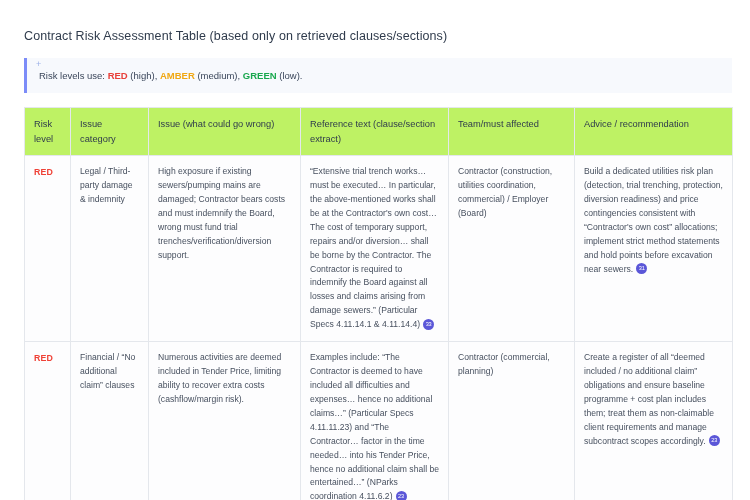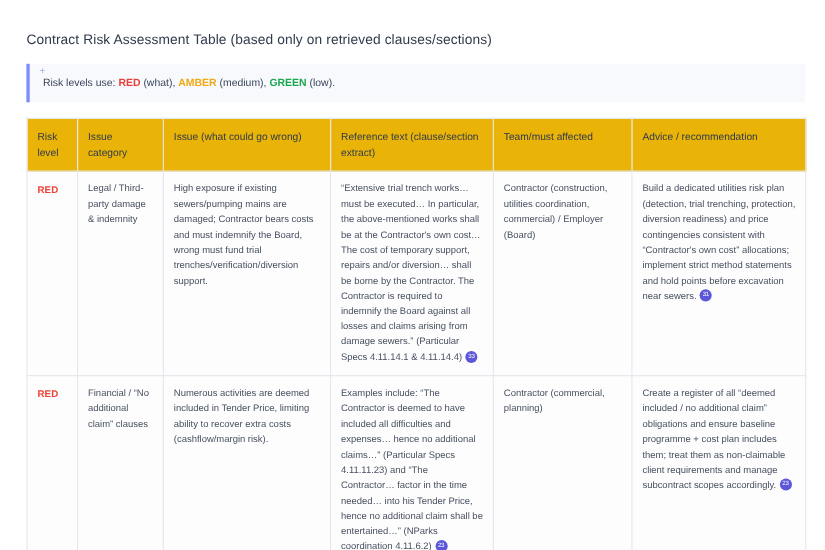--- a/index.html
+++ b/index.html
@@ -66,21 +66,21 @@
     background: #fdfdfe;
   }
   table.risk-table th,
   table.risk-table td {
     border: 1px solid #e4e7ec;
     vertical-align: top;
     padding: 9px 9px 9px 9px;
     box-sizing: border-box;
   }
   table.risk-table th {
-    background: #eab308;
+    background: #bef264;
     font-weight: 400;
     font-size: 9.3px;
     line-height: 1.55;
     color: #2f3b4c;
     text-align: left;
     height: 44px;
   }
   table.risk-table td {
     font-size: 8.6px;
     line-height: 1.62;
@@ -128,21 +128,21 @@
 </head>
 <body>
 
 <div class="page">
 
   <h1 class="doc-title">Contract Risk Assessment Table (based only on retrieved clauses/sections)</h1>
 
   <div class="callout">
     <span class="callout-plus">+</span>
     <div class="callout-text">
-      <span>Risk levels use: </span><span class="lvl lvl-red">RED</span><span> (what),</span>
+      <span>Risk levels use: </span><span class="lvl lvl-red">RED</span><span> (high),</span>
       <span class="lvl lvl-amber">AMBER</span><span> (medium),</span>
       <span class="lvl lvl-green">GREEN</span><span> (low).</span>
     </div>
   </div>
 
   <table class="risk-table">
     <colgroup>
       <col class="col-risk">
         <col class="col-cat">
         <col class="col-issue">

